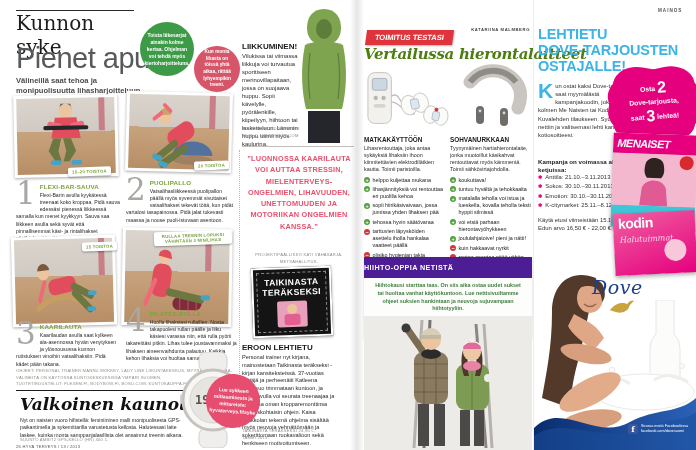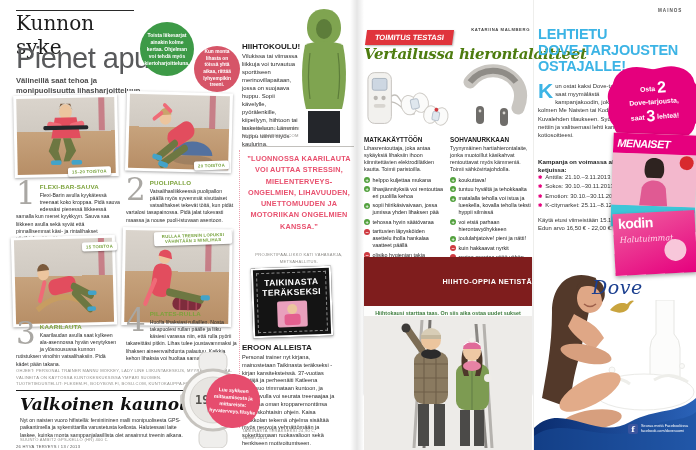--- a/index.html
+++ b/index.html
@@ -13,21 +13,21 @@
   .pillar{position:absolute;top:0;width:6px;height:44%;background:#c4717c;opacity:.85}
   .badge{position:absolute;background:#fff;color:#76a23c;font-weight:bold;font-size:4.3px;padding:2px 4px;border-radius:2px;box-shadow:0 1px 2px rgba(0,0,0,.35);letter-spacing:.2px;text-align:center;z-index:7;transform:rotate(-2deg)}
   .ex-num{float:left;font-family:"DejaVu Serif",serif;font-size:31px;line-height:.85;color:#a9a7a3;margin-right:4px}
   .ex-name{font-size:6.2px;font-weight:bold;color:#7ca23b;letter-spacing:.2px;padding-top:3px}
   .ex-text{font-size:5.2px;line-height:1.4;color:#2b2b2b;margin-top:1.5px}
   .micro{font-size:4.1px;color:#908e8a;letter-spacing:.25px;line-height:1.6;text-transform:uppercase}
   .pre{white-space:pre-line}
   .pc{display:flex;gap:2.5px;margin-bottom:2.4px;font-size:5.4px;line-height:1.3;color:#222}
   .pcic{flex:0 0 6px;width:6px;height:6px;border-radius:50%;color:#fff;font-size:5.5px;line-height:6.3px;text-align:center;font-weight:bold;margin-top:.5px}
   .plus{background:#53a13e}.minus{background:#cf3a40}
-  .gbar{background:#7f1d1d;color:#fff;font-weight:bold;text-align:right;letter-spacing:.4px;padding:20px 0;font-size:7.2px}
+  .gbar{background:#4c1d95;color:#fff;font-weight:bold;text-align:left;letter-spacing:.4px;padding:6px 0;font-size:7.2px}
   .chain{display:flex;gap:3px;font-size:5.9px;color:#333;margin-bottom:3.4px;align-items:baseline}
   .star{color:#e5007d;font-size:5.2px;font-weight:bold}
   .fold{position:absolute;left:350px;top:0;width:14px;height:450px;background:linear-gradient(90deg,rgba(0,0,0,0),rgba(0,0,0,.10),rgba(0,0,0,0));z-index:30;pointer-events:none}
   .burst{position:absolute;background:#e5007d;border-radius:30%}
   svg{display:block}
 </style>
 </head>
 <body>
 
 <div id="spread">
@@ -161,39 +161,39 @@
 
   <div class="abs" style="left:288px;top:5px;width:72px;height:138px">
     <svg viewBox="0 0 72 138" width="72" height="138">
       <path d="M36 4 c-12 0 -17 9 -17 19 c0 8 4 13 8 15 l18 0 c4 -2 8 -7 8 -15 c0 -10 -5 -19 -17 -19 z" fill="#7fa450"></path>
       <ellipse cx="36" cy="24" rx="8" ry="10" fill="#5d7d3a"></ellipse>
       <path d="M17 40 c-5 24 -3 48 1 64 l36 0 c4 -16 6 -40 1 -64 c-12 -5 -26 -5 -38 0 z" fill="#7fa450"></path>
       <path d="M22 48 c-2 16 -2 32 0 46 M50 48 c2 16 2 32 0 46" stroke="#5d7d3a" stroke-width="1.2" fill="none"></path>
       <rect x="20" y="106" width="32" height="32" fill="#24262b"></rect>
     </svg>
   </div>
-  <div class="abs" style="left:242px;top:42px;font-size:8px;font-weight:bold;color:#1a1a1a">HIIHTOKOULU!</div>
+  <div class="abs" style="left:242px;top:42px;font-size:8px;font-weight:bold;color:#1a1a1a">LIIKKUMINEN!</div>
   <div class="abs" style="left:242px;top:53px;width:57px;font-size:5.9px;line-height:1.35;color:#2b2b2b">Vilukissa tai viimassa liikkuja voi turvautua sporttiseen merinovillapaitaan, jossa on suojaava huppu. Sopii kävelylle, pyörälenkille, kiipeilyyn, hiihtoon tai lasketteluun. Lämmin huppu toimii myös kaulurina.</div>
   <div class="abs micro" style="left:242px;top:126px;width:58px">ACLIMAN HOOD SWEATER 99,95 €, VANDERNET.COM</div>
   <div class="abs" style="left:242px;top:146px;width:112px;border-top:1px solid #c2c0bc"></div>
 
   <div class="abs" style="left:244px;top:153px;width:110px;font-size:7.3px;font-weight:bold;color:#e8506e;text-align:center;line-height:1.55;letter-spacing:.2px">”LUONNOSSA KAARILAUTA VOI AUTTAA STRESSIN, MIELENTERVEYS-ONGELMIEN, LIHAVUUDEN, UNETTOMUUDEN JA MOTORIIKAN ONGELMIEN KANSSA.”</div>
   <div class="abs micro" style="left:246px;top:252px;width:106px;text-align:center">PROJEKTIPÄÄLLIKKÖ KATI VÄHÄSARJA, METSÄHALLITUS.</div>
 
   <div class="abs" style="left:252px;top:267px;width:80px;height:70px;background:#141414;border:2px solid #fff;box-shadow:0 1px 3px rgba(0,0,0,.4);transform:rotate(-2deg);padding:3px">
     <div style="border:1px dashed #8a8a8a;height:100%;text-align:center;padding-top:4px">
       <div style="color:#fff;font-weight:bold;font-size:8.5px;letter-spacing:.4px">TAIKINASTA</div>
       <div style="color:#fff;font-weight:bold;font-size:8.5px;letter-spacing:.4px">TERÄKSEKSI</div>
       <div style="width:30px;height:26px;background:#e9a0bd;margin:4px auto 0;border-radius:2px;position:relative">
         <span style="position:absolute;left:10px;top:3px;width:10px;height:10px;border-radius:50%;background:#ecc59e"></span>
         <span style="position:absolute;left:7px;top:13px;width:16px;height:11px;border-radius:3px;background:#e35f8f"></span>
       </div>
     </div>
   </div>
-  <div class="abs" style="left:242px;top:343px;font-size:8px;font-weight:bold;color:#1a1a1a">EROON ALLEISTA</div>
+  <div class="abs" style="left:242px;top:343px;font-size:8px;font-weight:bold;color:#1a1a1a">EROON LEHTIETU</div>
   <div class="abs" style="left:242px;top:354px;width:93px;font-size:5.6px;line-height:1.4;color:#2b2b2b">Personal trainer nyt kirjana, mainostetaan Taikinasta teräkseksi -kirjan kansiteksteissä. 37-vuotias yrittäjä ja perheenäiti Katleena Kortesuo trimmataan kuntoon, ja kirjan avulla voi seurata treenaajaa ja toteuttaa oman kropparemonttinsa yksityiskohtaisin ohjein. Kaisa Jaakkolan tekemä ohjelma sisältää myös neuvoja vehnättömään ja sokerittomaan ruokavalioon sekä henkiseen motivoitumiseen.</div>
   <div class="abs micro" style="left:242px;top:428px;width:85px">TAIKINASTA TERÄKSEKSI 24,90 €, TAMMI 2013.</div>
 
   <div class="fold"></div>
 
   <div class="abs" style="left:366px;top:30px;background:#e0343c;color:#fff;font-weight:bold;font-size:7.5px;padding:3px 9px;transform:skewX(-8deg);box-shadow:1px 1px 2px rgba(0,0,0,.3)">TOIMITUS TESTASI</div>
   <div class="abs" style="left:430px;top:27px;width:100px;text-align:right;font-size:4.2px;font-weight:bold;letter-spacing:.6px;color:#444">KATARIINA MALMBERG</div>
   <div class="abs" style="left:364px;top:45px;font-family:'DejaVu Serif',serif;font-style:italic;font-weight:bold;font-size:15px;color:#4d7c0f;letter-spacing:-.3px">Vertailussa hierontalaitteet</div>
 
   <div class="abs" style="left:364px;top:68px;width:88px;height:64px">

